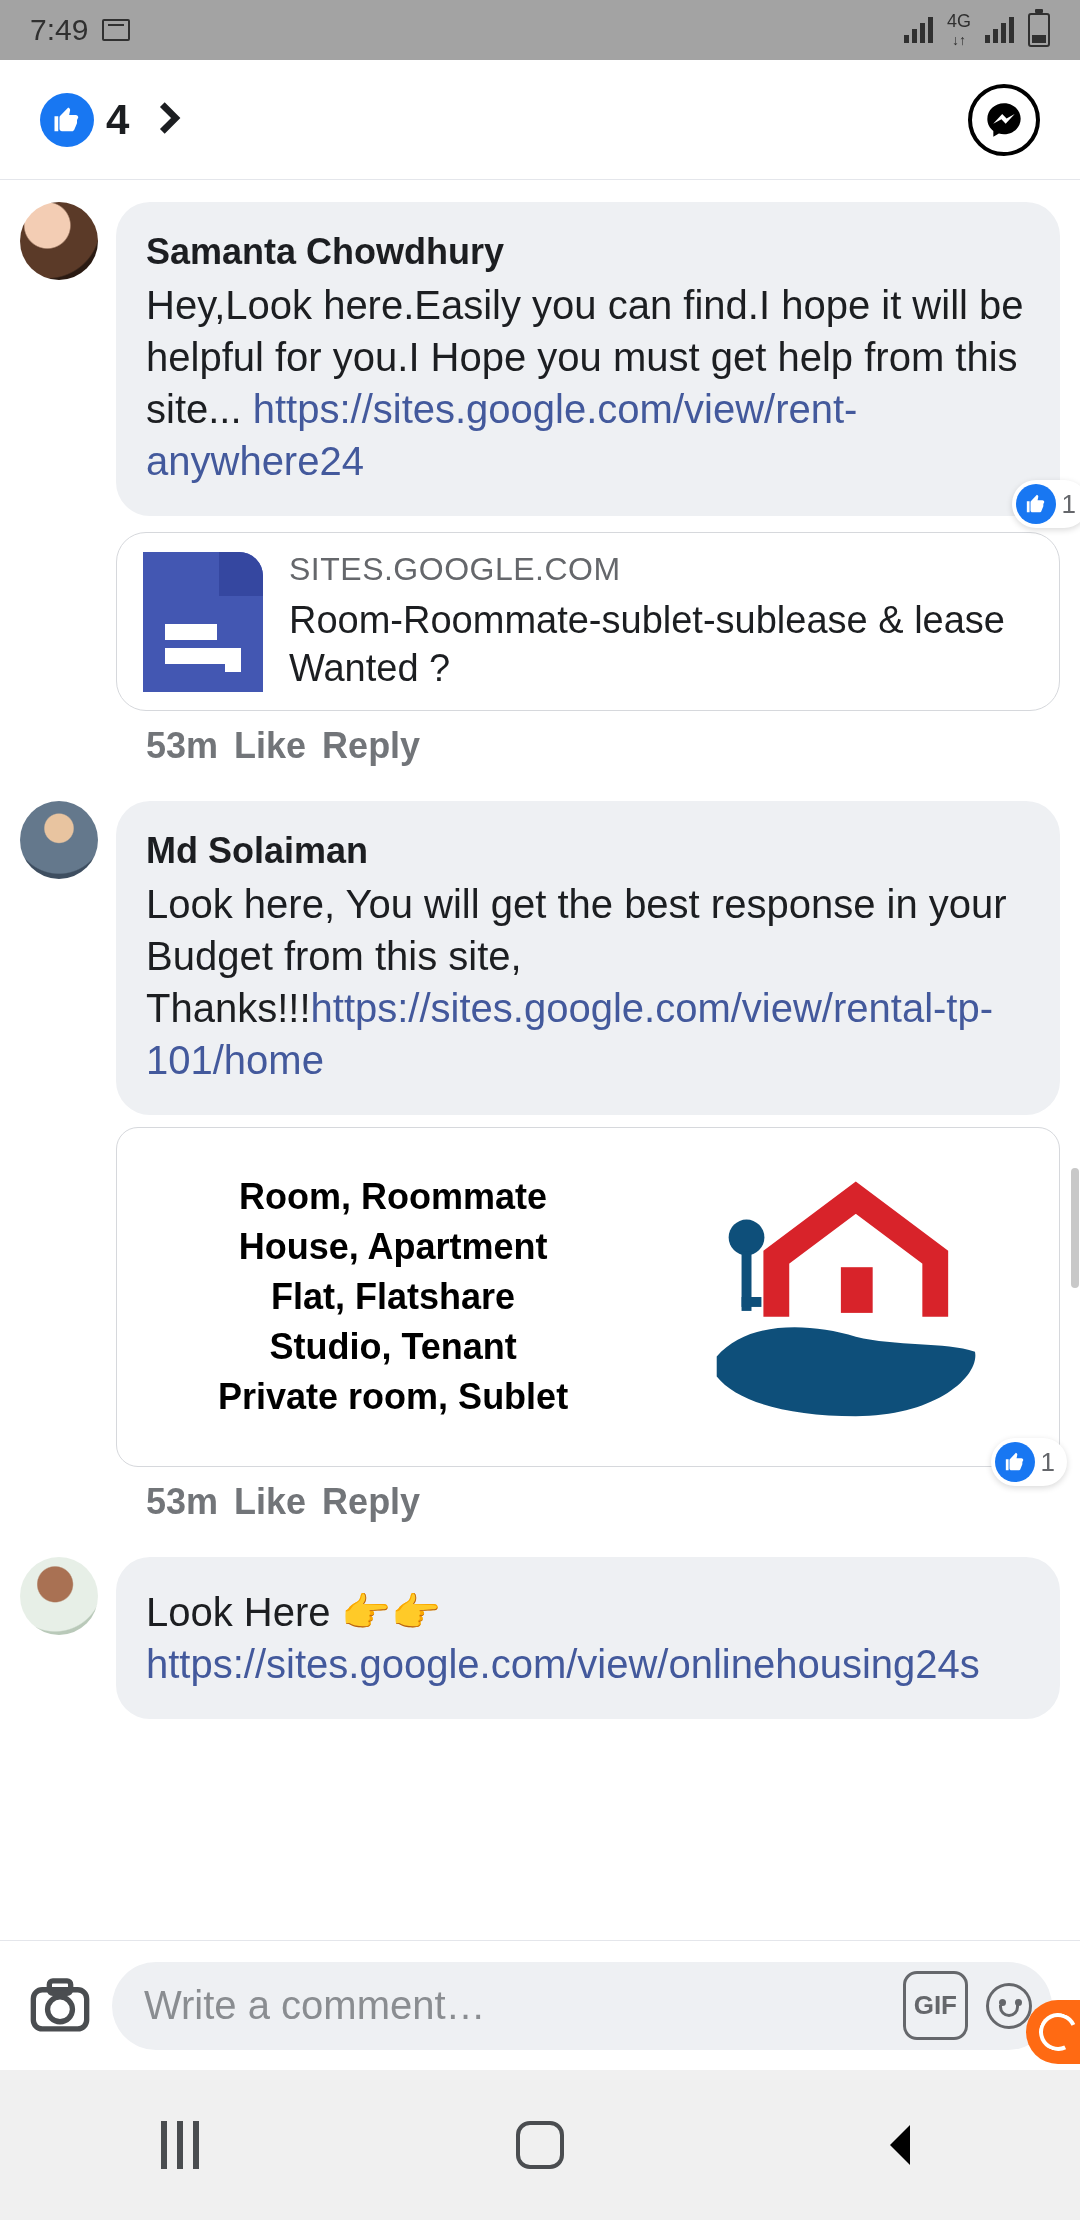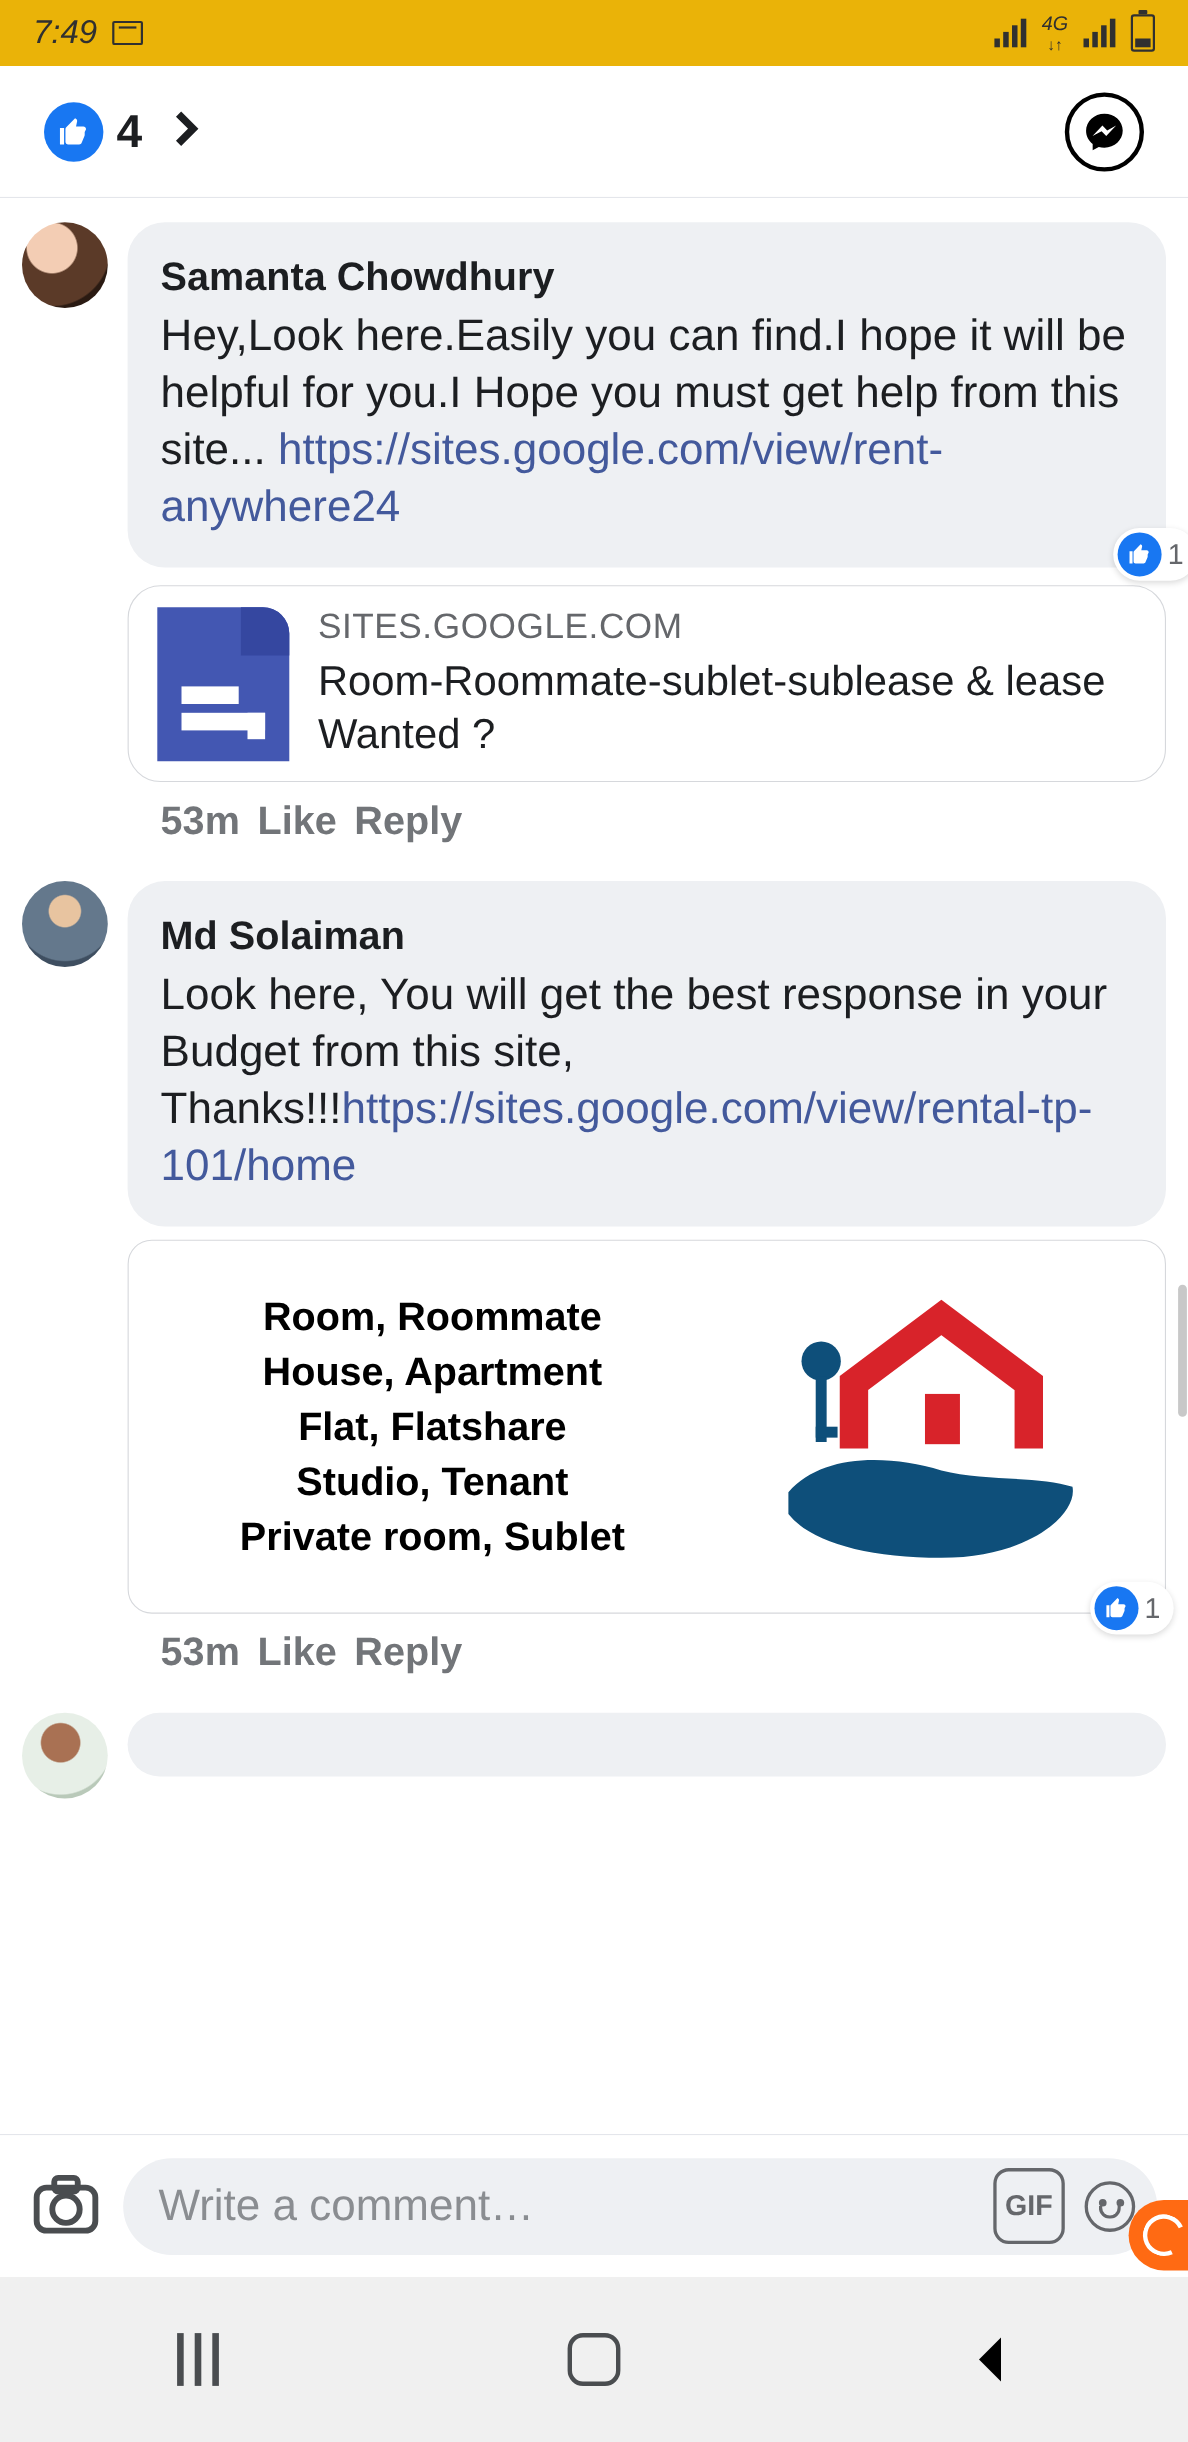--- a/index.html
+++ b/index.html
@@ -1,17 +1,17 @@
 <!DOCTYPE html>
 <html><head>
 <meta charset="utf-8">
 <style>
   *{box-sizing:border-box;margin:0;padding:0;font-family:-apple-system,Helvetica,Arial,sans-serif;}
   html,body{width:1080px;height:2220px;background:#fff;overflow:hidden;}
-  .status-bar{height:60px;background:#eab308;display:flex;align-items:center;justify-content:space-between;padding:0 30px;color:#303030;font-size:30px;font-style:italic;}
+  .status-bar{height:60px;background:#a3a3a3;display:flex;align-items:center;justify-content:space-between;padding:0 30px;color:#303030;font-size:30px;}
   .sb-left,.sb-right{display:flex;align-items:center;gap:14px;}
   .sb-icon-box{width:28px;height:22px;border:2px solid #303030;border-radius:2px;position:relative;}
   .sb-icon-box:before{content:"";position:absolute;left:4px;top:3px;right:4px;height:2px;background:#303030;}
   .sig-bars{display:inline-flex;align-items:flex-end;gap:3px;}
   .sig-bars span{width:5px;background:#303030;}
   .sig-bars span:nth-child(1){height:8px;}
   .sig-bars span:nth-child(2){height:14px;}
   .sig-bars span:nth-child(3){height:20px;}
   .sig-bars span:nth-child(4){height:26px;}
   .fourg{font-size:18px;line-height:1;text-align:center;}
@@ -209,20 +209,24 @@
         <span>Like</span>
         <span>Reply</span>
       </div>
     </div>
   </div>
 
   <div class="comment">
     <div class="avatar av3"></div>
     <div class="bubble-col">
       <div class="bubble">
+        <div class="body">
+          <span>Look Here 👉👉 </span><br>
+          <a class="link">https://sites.google.com/view/onlinehousing24s</a>
+        </div>
       </div>
     </div>
   </div>
 
 </div>
 
 <div class="composer">
   <span class="cam">
     <svg viewBox="0 0 36 36">
         <rect x="3" y="10" width="30" height="22" rx="5"></rect>

